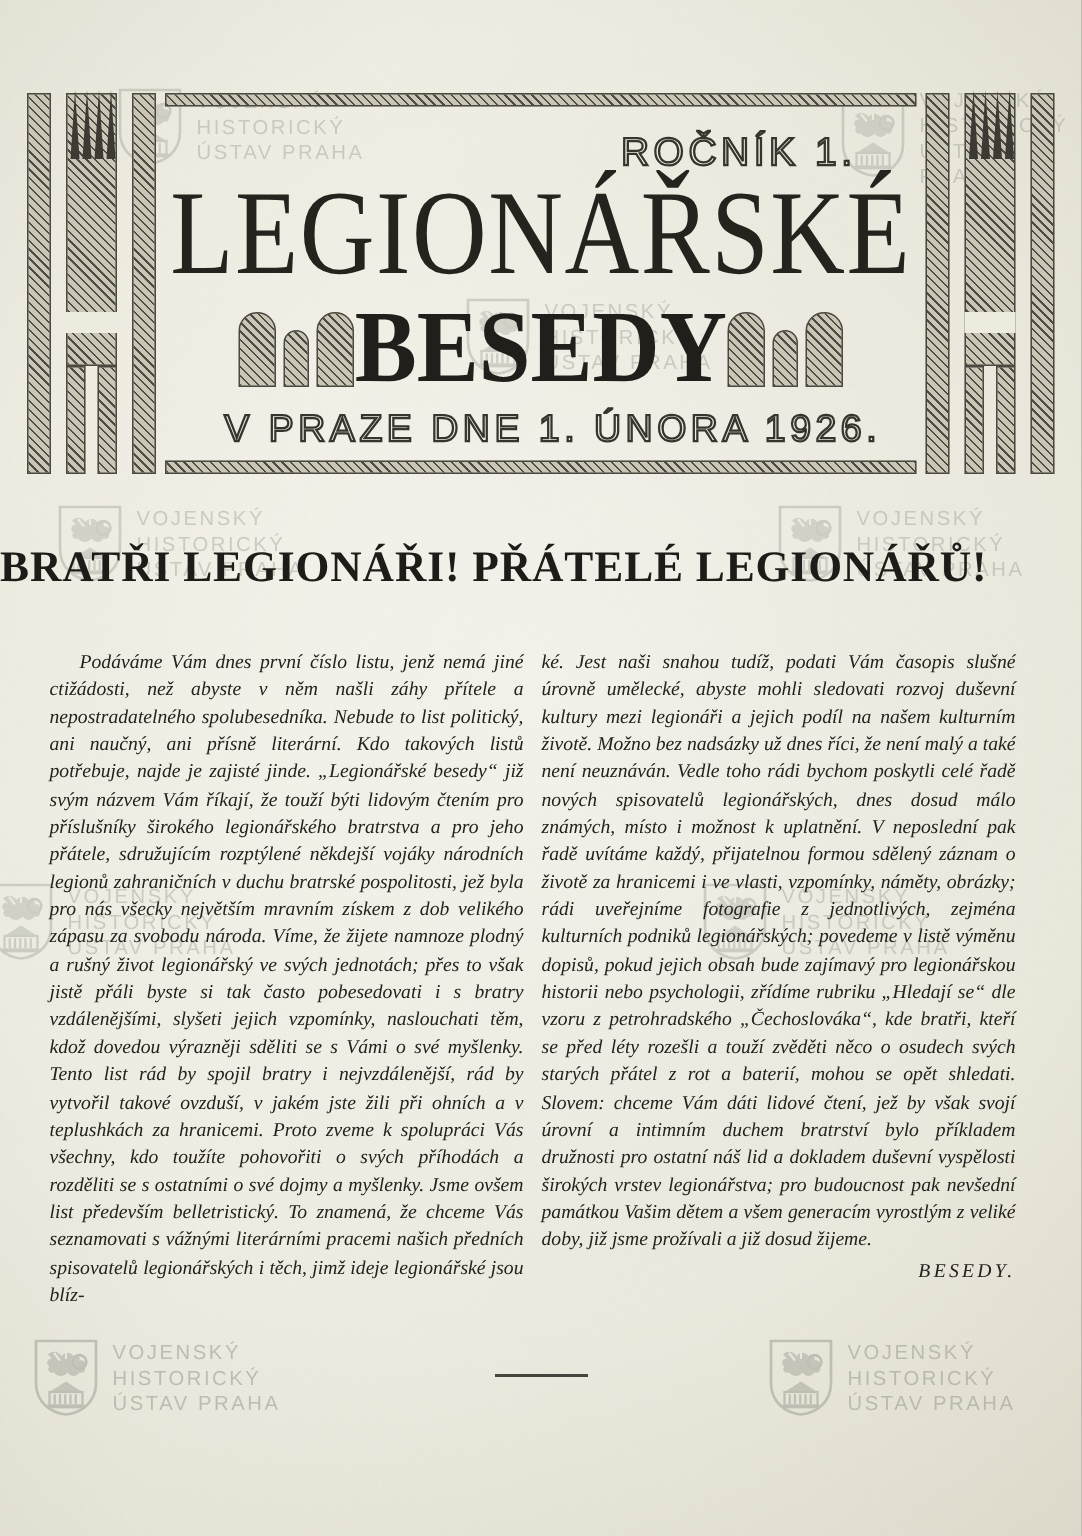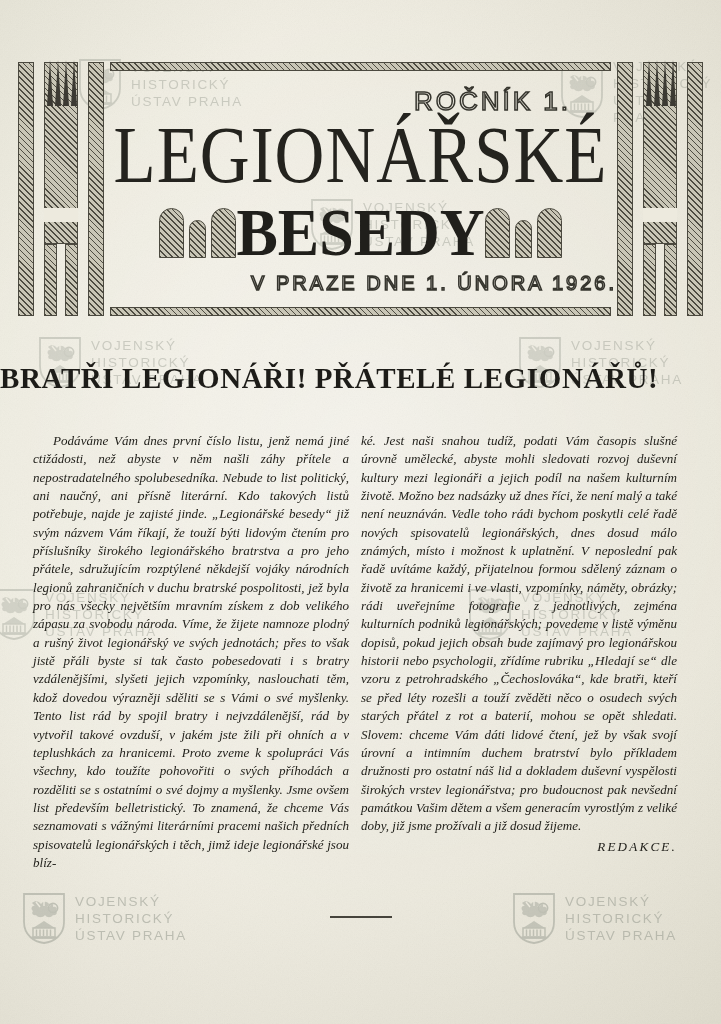--- a/index.html
+++ b/index.html
@@ -153,22 +153,22 @@
     font-size: 62px;
     font-weight: 700;
     letter-spacing: 0px;
     color: #201f1b;
     line-height: .92;
     white-space: nowrap;
     transform: scaleY(1.1);
   }
   #dateline {
     position: absolute; top: 214px; left: 16px; right: 0;
-    text-align: right;
-    font-size: 20px;
+    text-align: center;
+    font-size: 25px;
   }
 
   
   #headline {
     position: absolute;
     left: 0; right: 0; top: 362px;
     font-family: "Liberation Serif", "DejaVu Serif", serif;
     font-weight: 700;
     font-size: 29px;
     letter-spacing: .6px;
@@ -384,19 +384,19 @@
   </div>
 
   <div id="headline">BRATŘI LEGIONÁŘI! PŘÁTELÉ LEGIONÁŘŮ!</div>
 
   <div id="body-cols">
     <div class="col">
       <p class="indent">Podáváme Vám dnes první číslo listu, jenž nemá jiné ctižádosti, než abyste v něm našli záhy přítele a nepostradatelného spolubesedníka. Nebude to list politický, ani naučný, ani přísně literární. Kdo takových listů potřebuje, najde je zajisté jinde. „Legionářské besedy“ již svým názvem Vám říkají, že touží býti lidovým čtením pro příslušníky širokého legionářského bratrstva a pro jeho přátele, sdružujícím rozptýlené někdejší vojáky národních legionů zahraničních v duchu bratrské pospolitosti, jež byla pro nás všecky největším mravním získem z dob velikého zápasu za svobodu národa. Víme, že žijete namnoze plodný a rušný život legionářský ve svých jednotách; přes to však jistě přáli byste si tak často pobesedovati i s bratry vzdálenějšími, slyšeti jejich vzpomínky, naslouchati těm, kdož dovedou výrazněji sděliti se s Vámi o své myšlenky. Tento list rád by spojil bratry i nejvzdálenější, rád by vytvořil takové ovzduší, v jakém jste žili při ohních a v teplushkách za hranicemi. Proto zveme k spolupráci Vás všechny, kdo toužíte pohovořiti o svých příhodách a rozděliti se s ostatními o své dojmy a myšlenky. Jsme ovšem list především belletristický. To znamená, že chceme Vás seznamovati s vážnými literárními pracemi našich předních spisovatelů legionářských i těch, jimž ideje legionářské jsou blíz-</p>
     </div>
     <div class="col">
       <p>ké. Jest naši snahou tudíž, podati Vám časopis slušné úrovně umělecké, abyste mohli sledovati rozvoj duševní kultury mezi legionáři a jejich podíl na našem kulturním životě. Možno bez nadsázky už dnes říci, že není malý a také není neuznáván. Vedle toho rádi bychom poskytli celé řadě nových spisovatelů legionářských, dnes dosud málo známých, místo i možnost k uplatnění. V neposlední pak řadě uvítáme každý, přijatelnou formou sdělený záznam o životě za hranicemi i ve vlasti, vzpomínky, náměty, obrázky; rádi uveřejníme fotografie z jednotlivých, zejména kulturních podniků legionářských; povedeme v listě výměnu dopisů, pokud jejich obsah bude zajímavý pro legionářskou historii nebo psychologii, zřídíme rubriku „Hledají se“ dle vzoru z petrohradského „Čechoslováka“, kde bratři, kteří se před léty rozešli a touží zvěděti něco o osudech svých starých přátel z rot a baterií, mohou se opět shledati. Slovem: chceme Vám dáti lidové čtení, jež by však svojí úrovní a intimním duchem bratrství bylo příkladem družnosti pro ostatní náš lid a dokladem duševní vyspělosti širokých vrstev legionářstva; pro budoucnost pak nevšední památkou Vašim dětem a všem generacím vyrostlým z veliké doby, již jsme prožívali a již dosud žijeme.</p>
-      <span class="sig">REDAKCE.</span>
+      <span class="sig">BESEDY.</span>
     </div>
   </div>
 
   <div id="end-rule"></div>
 
 </div>
 
 </body></html>

